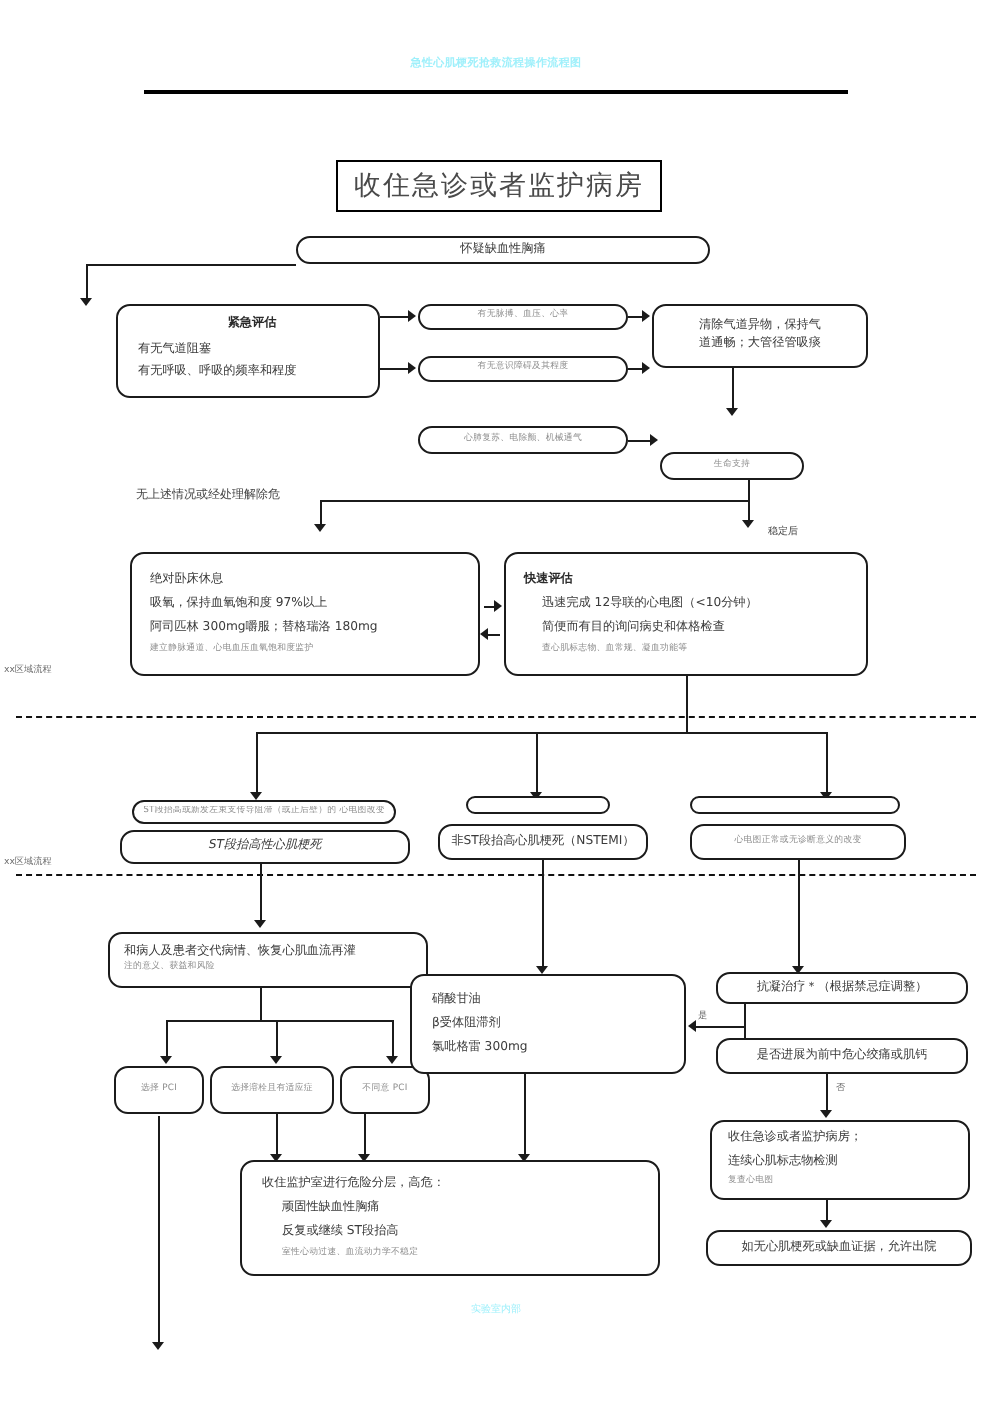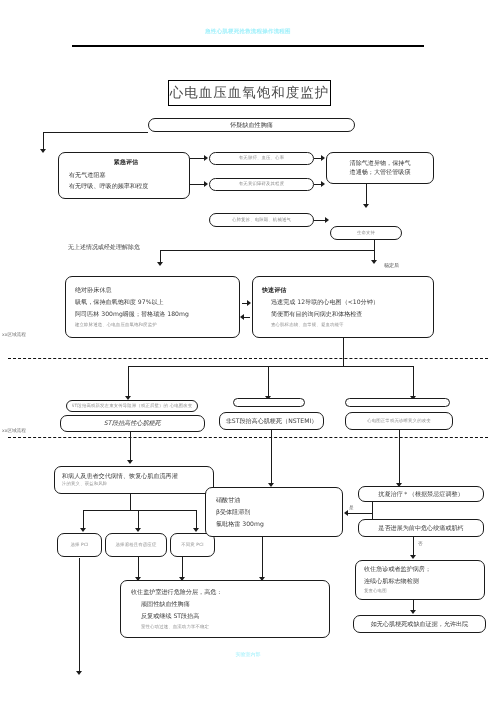--- a/index.html
+++ b/index.html
@@ -125,21 +125,21 @@
 </style>
 </head>
 <body>
 
 <div id="page">
 
   <div class="hdr-text">急性心肌梗死抢救流程操作流程图</div>
   <div class="hdr-rule"></div>
   <div class="ftr-text">实验室内部</div>
 
-  <div class="title-box">心电血压血氧饱和度监护</div>
+  <div class="title-box">收住急诊或者监护病房</div>
 
   <div class="box rnd ctr" style="left:148px; top:118px; width:207px; height:14px;">
     <span class="ln">怀疑缺血性胸痛</span>
   </div>
 
   <div class="ln-v thick" style="left:43px; top:132px; height:19px;"></div>
   <div class="arw dn" style="left:40px; top:149px;"></div>
   <div class="ln-h thick" style="left:43px; top:132px; width:105px;"></div>
 
   <div class="box rnd pad" style="left:58px; top:152px; width:132px; height:47px; padding-left:10px;">

